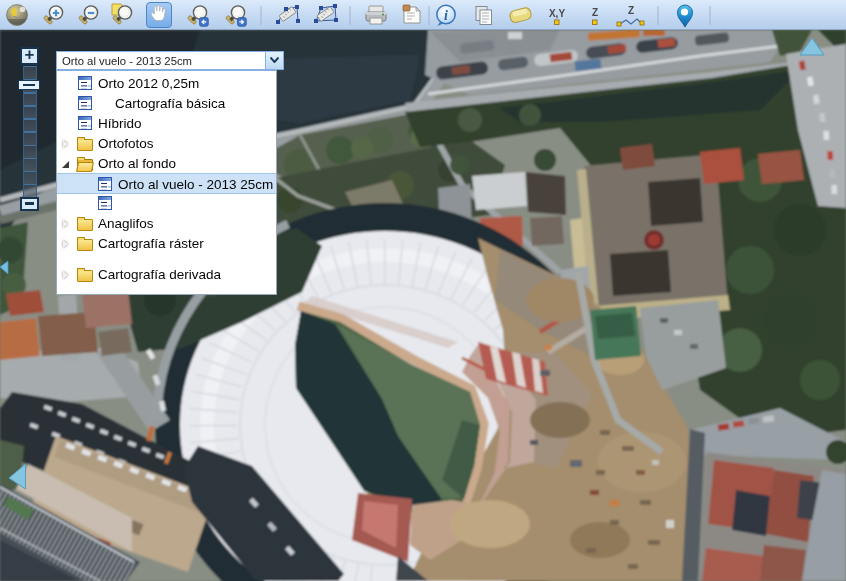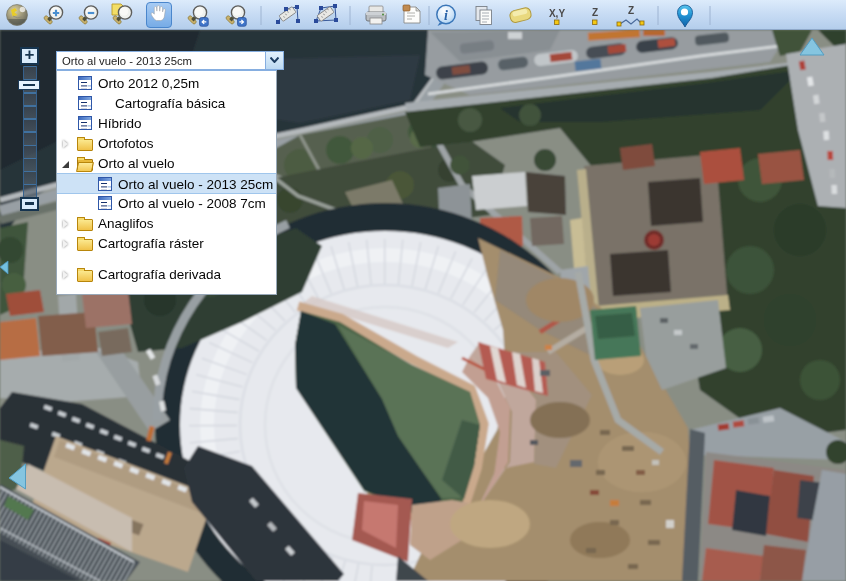--- a/index.html
+++ b/index.html
@@ -610,29 +610,28 @@
         <span class="lbl" style="left:41px">Híbrido</span>
       </div>
     <div class="row" style="top:63px">
         <span class="arrc" style="left:6px"></span>
         <span class="ficon" style="left:20px"></span>
         <span class="lbl" style="left:41px">Ortofotos</span>
       </div>
     <div class="row" style="top:83px">
         <span class="arre" style="left:5px"></span>
         <span class="ficonO" style="left:20px"></span>
-        <span class="lbl" style="left:41px">Orto al vuelo</span>
+        <span class="lbl" style="left:41px">Orto al fondo</span>
       </div>
     <div class="row sel" style="top:102px">
         <span class="licon" style="left:41px;top:3px"></span>
         <span class="lbl" style="left:61px;top:3px">Orto al vuelo - 2013 25cm</span>
       </div>
     <div class="row" style="top:123px">
         <span class="licon" style="left:41px"></span>
-        <span class="lbl" style="left:61px">Orto al vuelo - 2008 7cm</span>
       </div>
     <div class="row" style="top:143px">
         <span class="arrc" style="left:6px"></span>
         <span class="ficon" style="left:20px"></span>
         <span class="lbl" style="left:41px">Anaglifos</span>
       </div>
     <div class="row" style="top:163px">
         <span class="arrc" style="left:6px"></span>
         <span class="ficon" style="left:20px"></span>
         <span class="lbl" style="left:41px">Cartografía ráster</span>

